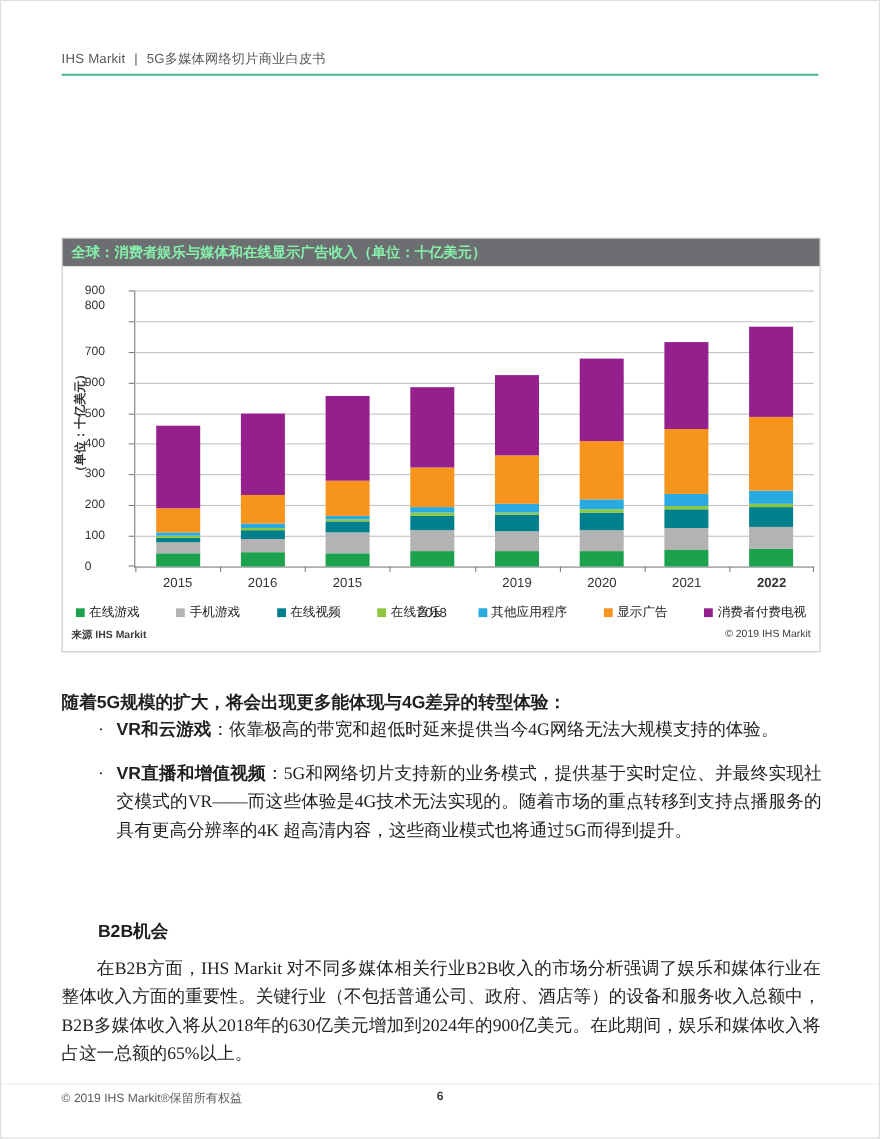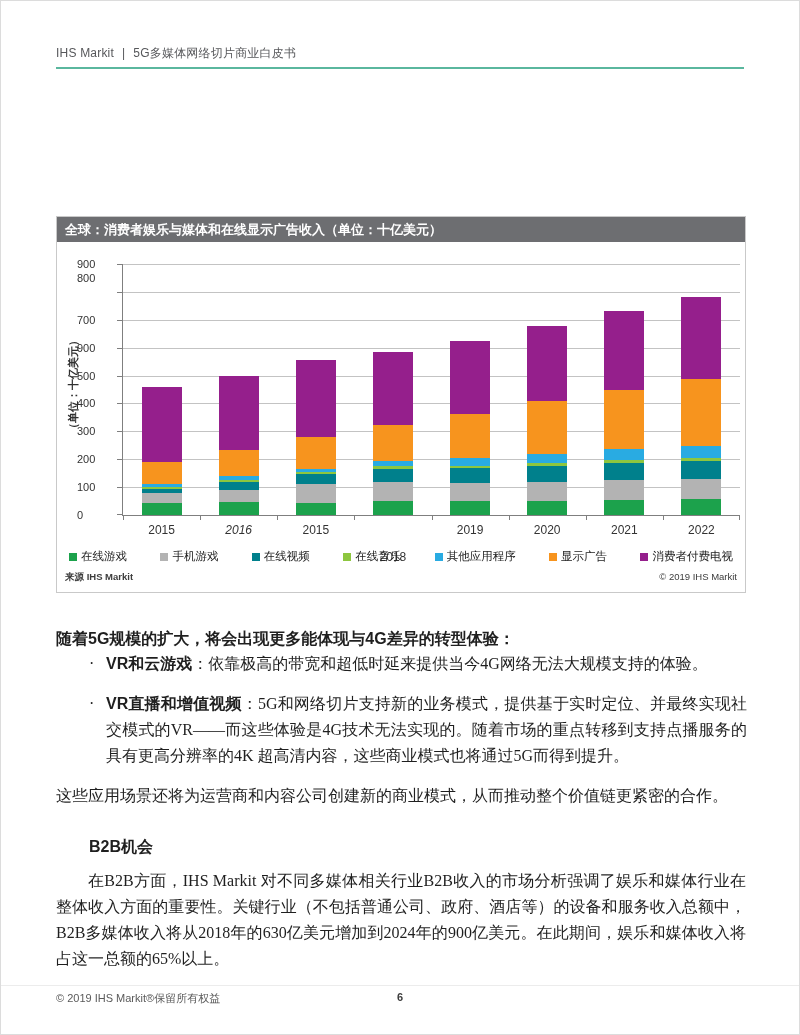--- a/index.html
+++ b/index.html
@@ -30,21 +30,21 @@
   .b2{top:690px;}
   .p-scenes{top:766px;}
   .h-b2b{position:absolute; left:88px; top:820px;
     font-family:"Liberation Sans","DejaVu Sans",sans-serif; font-weight:bold; font-size:16px;}
   .p-b2b{top:851px; line-height:26px;}
 
   
   .chart-box{position:absolute; left:55px; top:215px; width:690px; height:377px;
     border:1px solid #c9c9c9; box-sizing:border-box; background:#fff;
     font-family:"Liberation Sans","DejaVu Sans",sans-serif;}
-  .chart-title{height:25px; line-height:25px; background:#6d6e71; color:#ffffff;
+  .chart-title{height:25px; line-height:25px; background:#6d6e71; color:#86efac;
     font-size:13px; font-weight:bold; padding:0 8px; white-space:nowrap; overflow:hidden;}
   .ylab{position:absolute; left:-64px; top:160px; width:160px; text-align:center;
     transform:rotate(-90deg); font-size:11px; font-weight:bold; color:#303030;}
   .plot{position:absolute; left:65px; top:47px; width:617px; height:251px;
     border-left:1px solid #7f7f7f; border-bottom:1px solid #7f7f7f;}
   .gridline{position:absolute; left:0; right:0; height:1px; background:#c3c3c3;}
   .ytick{position:absolute; width:5px; height:1px; background:#7f7f7f; left:-6px;}
   .yticklabel{position:absolute; right:623px; width:40px; text-align:left;
     font-size:11px; color:#333; line-height:14px;}
   .xtick{position:absolute; width:1px; height:5px; background:#7f7f7f; top:251px;}
@@ -122,21 +122,21 @@
         <div class="xticklabel" style="left: 0px; width: 77.125px;">2015</div>
         <div class="bar" style="left: 95.6875px; height: 251px;">
           <div class="seg" style="bottom: 0px; height: 12.55px; background: rgb(28, 162, 76);"></div>
           <div class="seg" style="bottom: 12.55px; height: 12.55px; background: rgb(179, 179, 179);"></div>
           <div class="seg" style="bottom: 25.1px; height: 8.36667px; background: rgb(0, 128, 140);"></div>
           <div class="seg" style="bottom: 33.4667px; height: 1.95222px; background: rgb(141, 198, 63);"></div>
           <div class="seg" style="bottom: 35.4189px; height: 3.62556px; background: rgb(41, 171, 226);"></div>
           <div class="seg" style="bottom: 39.0444px; height: 25.9367px; background: rgb(247, 148, 30);"></div>
           <div class="seg" style="bottom: 64.9811px; height: 74.4633px; background: rgb(149, 31, 140);"></div>
         </div>
-        <div class="xticklabel" style="left: 77.125px; width: 77.125px; font-style: italic;">2016</div>
+        <div class="xticklabel" style="left: 77.125px; width: 77.125px;">2016</div>
         <div class="bar" style="left: 172.812px; height: 251px;">
           <div class="seg" style="bottom: 0px; height: 12.2711px; background: rgb(28, 162, 76);"></div>
           <div class="seg" style="bottom: 12.2711px; height: 18.6856px; background: rgb(179, 179, 179);"></div>
           <div class="seg" style="bottom: 30.9567px; height: 10.04px; background: rgb(0, 128, 140);"></div>
           <div class="seg" style="bottom: 40.9967px; height: 1.95222px; background: rgb(141, 198, 63);"></div>
           <div class="seg" style="bottom: 42.9489px; height: 3.06778px; background: rgb(41, 171, 226);"></div>
           <div class="seg" style="bottom: 46.0167px; height: 32.0722px; background: rgb(247, 148, 30);"></div>
           <div class="seg" style="bottom: 78.0889px; height: 76.6944px; background: rgb(149, 31, 140);"></div>
         </div>
         <div class="xticklabel" style="left: 154.25px; width: 77.125px;">2015</div>
@@ -182,21 +182,21 @@
         <div class="xticklabel" style="left: 462.75px; width: 77.125px;">2021</div>
         <div class="bar" style="left: 558.438px; height: 251px;">
           <div class="seg" style="bottom: 0px; height: 15.8967px; background: rgb(28, 162, 76);"></div>
           <div class="seg" style="bottom: 15.8967px; height: 20.08px; background: rgb(179, 179, 179);"></div>
           <div class="seg" style="bottom: 35.9767px; height: 17.8489px; background: rgb(0, 128, 140);"></div>
           <div class="seg" style="bottom: 53.8256px; height: 3.62556px; background: rgb(141, 198, 63);"></div>
           <div class="seg" style="bottom: 57.4511px; height: 11.7133px; background: rgb(41, 171, 226);"></div>
           <div class="seg" style="bottom: 69.1644px; height: 66.9333px; background: rgb(247, 148, 30);"></div>
           <div class="seg" style="bottom: 136.098px; height: 81.4356px; background: rgb(149, 31, 140);"></div>
         </div>
-        <div class="xticklabel" style="left: 539.875px; width: 77.125px;">2022</div>
+        <div class="xticklabel" style="left: 539.875px; width: 77.125px; font-weight: bold;">2022</div>
         <div class="xtick" style="left: 0px;"></div>
         <div class="xtick" style="left: 77.125px;"></div>
         <div class="xtick" style="left: 154.25px;"></div>
         <div class="xtick" style="left: 231.375px;"></div>
         <div class="xtick" style="left: 308.5px;"></div>
         <div class="xtick" style="left: 385.625px;"></div>
         <div class="xtick" style="left: 462.75px;"></div>
         <div class="xtick" style="left: 539.875px;"></div>
         <div class="xtick" style="left: 616px;"></div>
       </div>
@@ -241,21 +241,20 @@
   <div class="bullet b1">
     <span class="marker">·</span>
     <span class="btxt"><strong>VR和云游戏</strong><span>：依靠极高的带宽和超低时延来提供当今4G网络无法大规模支持的体验。</span></span>
   </div>
 
   <div class="bullet b2">
     <span class="marker">·</span>
     <span class="btxt"><strong>VR直播和增值视频</strong><span>：5G和网络切片支持新的业务模式，提供基于实时定位、并最终实现社交模式的VR——而这些体验是4G技术无法实现的。随着市场的重点转移到支持点播服务的具有更高分辨率的4K 超高清内容，这些商业模式也将通过5G而得到提升。</span></span>
   </div>
 
-  <p class="para p-scenes">这些应用场景还将为运营商和内容公司创建新的商业模式，从而推动整个价值链更紧密的合作。</p>
 
   <p class="h-b2b">B2B机会</p>
   <p class="para indent p-b2b">在B2B方面，IHS Markit 对不同多媒体相关行业B2B收入的市场分析强调了娱乐和媒体行业在整体收入方面的重要性。关键行业（不包括普通公司、政府、酒店等）的设备和服务收入总额中，B2B多媒体收入将从2018年的630亿美元增加到2024年的900亿美元。在此期间，娱乐和媒体收入将占这一总额的65%以上。</p>
 
   <div class="footer-rule"></div>
   <div class="footer">© 2019 IHS Markit®保留所有权益</div>
   <div class="pagenum">6</div>
 
 </div>
 

